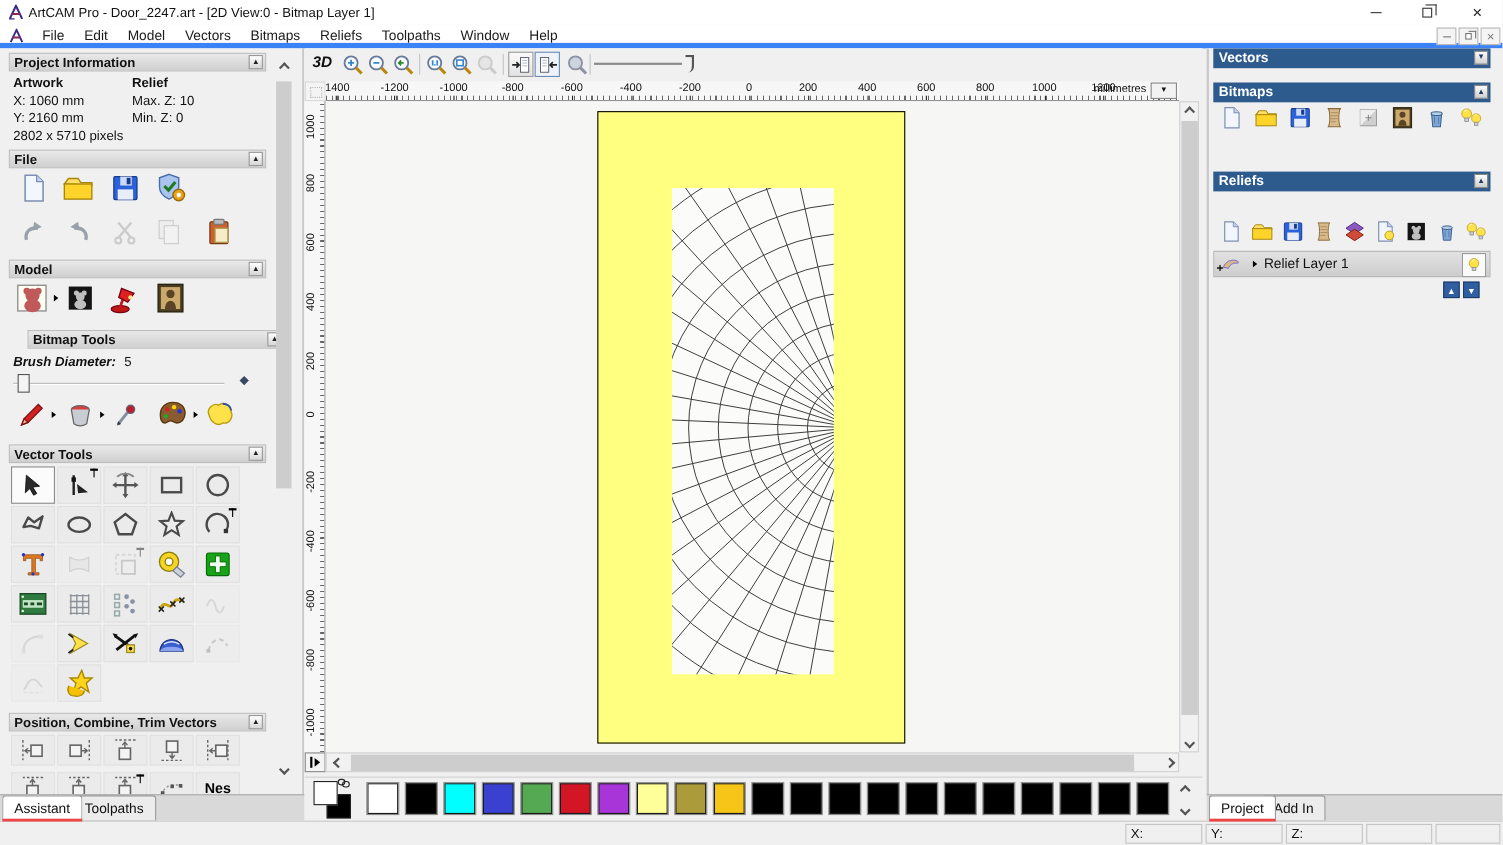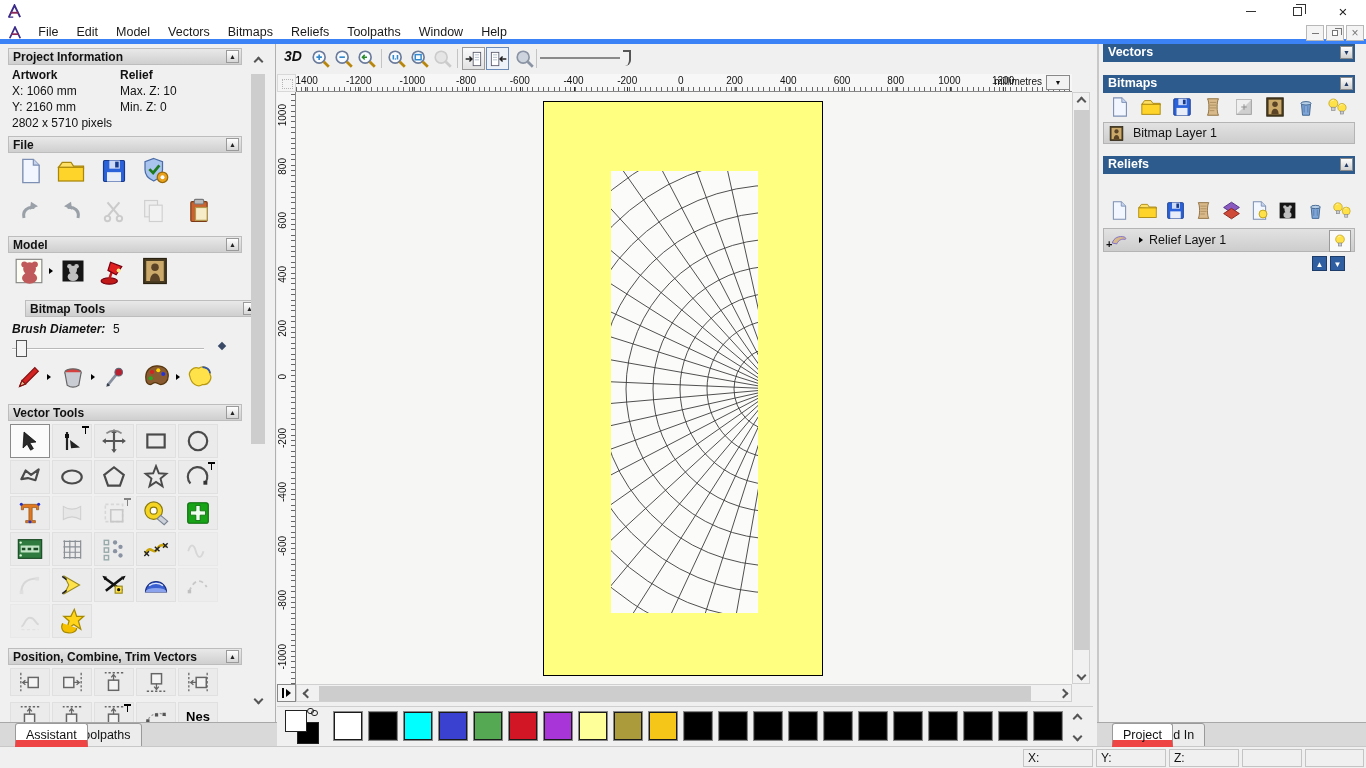--- a/index.html
+++ b/index.html
@@ -51,21 +51,21 @@
   .vtool.sel { background:#fbfbfb; border:1px solid #8a8a8a; }
   .altool { position:absolute; width:40px; height:28px; background:#ebebeb; border:1px solid #e0e0e0; display:flex; align-items:center; justify-content:center; }
   #brush-track { position:absolute; left:12px; top:304px; width:192px; height:2px; background:#b9b9b9; border-bottom:1px solid #fff; }
   #brush-handle { position:absolute; left:16px; top:296px; width:11px; height:17px; background:#f4f4f4; border:1px solid #555; }
   #brush-dia { position:absolute; left:219px; top:299px; width:6px; height:6px; background:#3a4a66; transform:rotate(45deg); }
   .nes-ic { font-weight:bold; font-size:13px; letter-spacing:0; color:#000; }
 
   
   #lp-tabs { position:absolute; left:0; top:722px; width:277px; height:24px; background:#d9d9d9; border-top:1px solid #a8a8a8; }
   .tab { position:absolute; top:0px; height:24px; padding:0 10px; line-height:22px; font-size:12.5px; background:#ececec; border:1px solid #9a9a9a; border-top-left-radius:3px; border-top-right-radius:3px; }
-  .tab.active { background:#ffffff; border-bottom:7px solid #ef4444; z-index:2;margin-left:13px; }
+  .tab.active { background:#ffffff; border-bottom:3px solid #ef4444; z-index:2; }
 
   
   #centercol { position:absolute; left:277px; top:44px; width:816px; height:702px; background:#f0f0f0; }
   #viewtoolbar { position:absolute; left:0; top:0; width:816px; height:30px; background:#f0f0f0; }
   .tbtn { position:absolute; top:3px; width:23px; height:23px; display:flex; align-items:center; justify-content:center; }
   .tsep { position:absolute; top:5px; width:1px; height:19px; background:#c4c4c4; }
   .ttoggle { border:1px solid #9a9a9a; background:linear-gradient(#fafafa,#e2e2e2); }
   .ttoggle.pressed { background:#eef3fa; border-color:#6a8ab8; }
   #view3d-btn { position:absolute; left:7px; top:4px; font-weight:bold; font-size:14px; font-style:italic; }
   #line-slider { position:absolute; left:263px; top:13px; width:80px; height:2px; background:#8a8a8a; }
@@ -432,20 +432,21 @@
       </symbol>
 </defs>
 </svg>
 
 <div id="titlebar">
   <svg class="ic abs" style="left:7px;top:4px" width="15" height="15" viewBox="0 0 24 24">
       <path d="M3 21L12 2l9 19" fill="none" stroke="#3a2a8a" stroke-width="3"></path>
       <path d="M6 14h12" stroke="#8a2a5a" stroke-width="3"></path>
       <path d="M2 21h8" stroke="#3a2a8a" stroke-width="2"></path>
     </svg>
+  <span id="title-text">ArtCAM Pro - Door_2247.art - [2D View:0 - Bitmap Layer 1]</span>
   <div class="winbtn" style="left:1228px">
       <span class="minbar"></span>
     </div>
   <div class="winbtn" style="left:1274px">
       <span class="restore-ic"></span>
     </div>
   <div class="winbtn" style="left:1320px">
       <span class="close-x">×</span>
     </div>
 </div>
@@ -1057,26 +1058,20 @@
         <svg class="ic" width="22" height="22">
           <use href="#tsh"></use>
         </svg>
       </div>
     <div class="icbtn" style="position:absolute;left:223px">
         <svg class="ic" width="22" height="22">
           <use href="#blbs"></use>
         </svg>
       </div>
   </div>
-  <div class="layer-row" style="left:4px;top:78px;width:252px;height:22px">
-    <svg class="ic" style="margin:0 8px 0 4px" width="17" height="17">
-        <use href="#img"></use>
-      </svg>
-    <span>Bitmap Layer 1</span>
-  </div>
 
   <div class="bhdr" style="left:4px;top:112px;width:252px">
     <span>Reliefs</span>
     <span class="hbtn">▲</span>
   </div>
   <div class="abs" style="left:4px;top:156px">
     <div class="icbtn" style="position:absolute;left:6px">
         <svg class="ic" width="21" height="21">
           <use href="#pg"></use>
         </svg>

